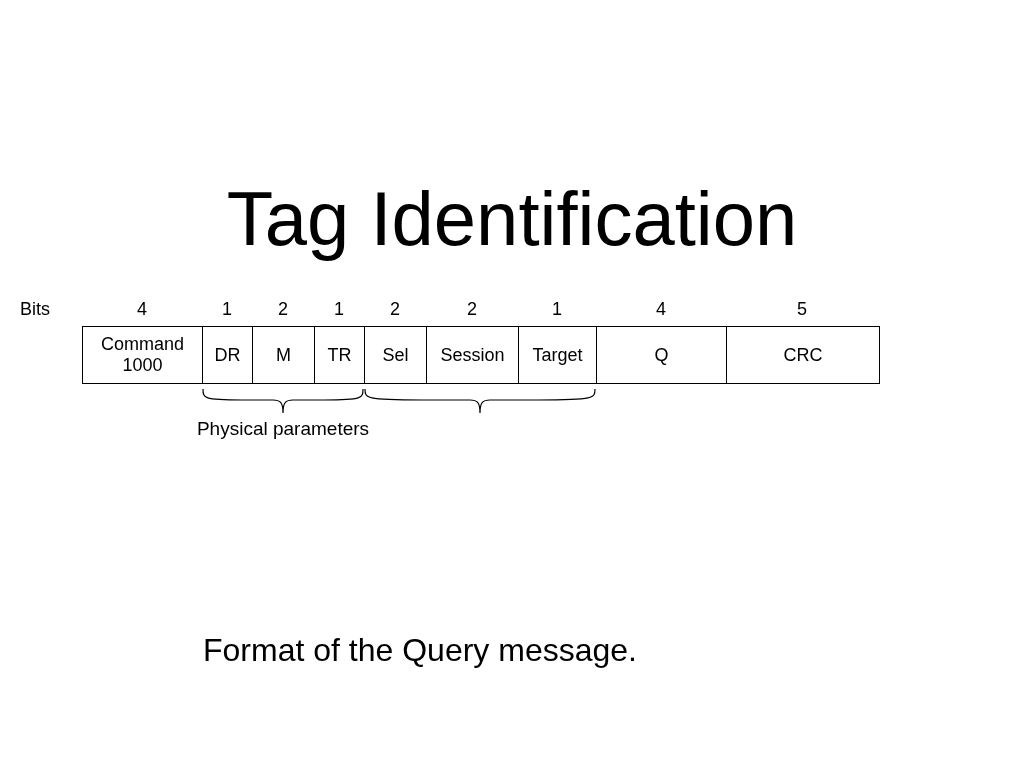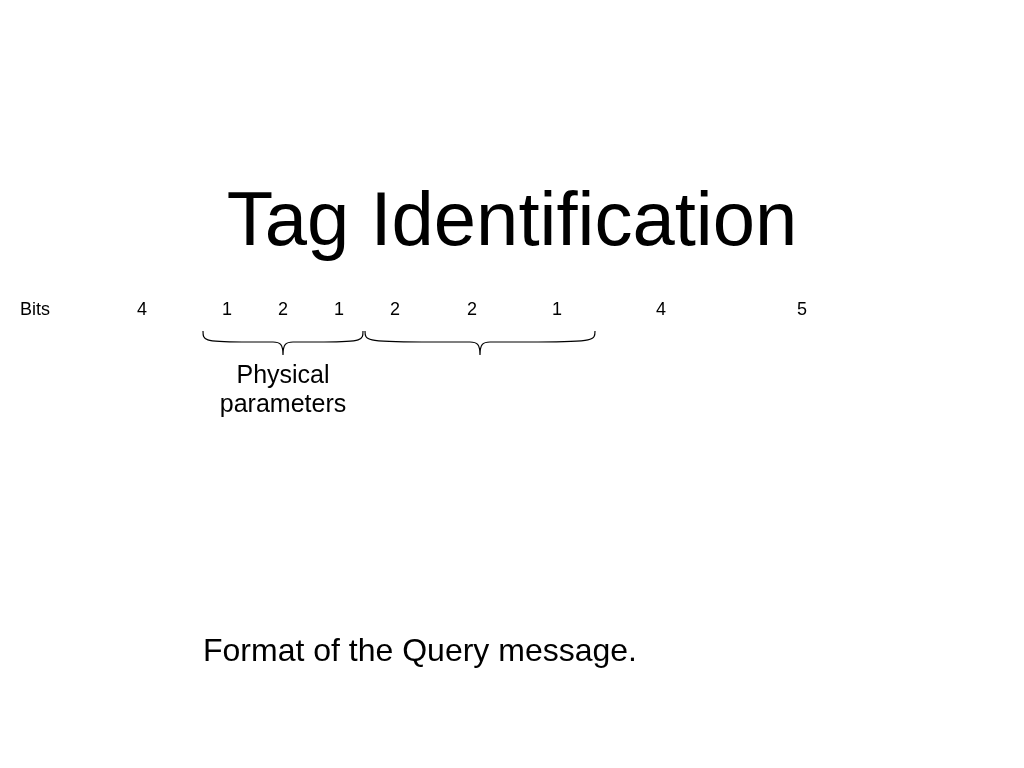--- a/index.html
+++ b/index.html
@@ -105,21 +105,21 @@
     height: 26px;
   }
   .brace svg {
     display: block;
     width: 100%;
     height: 100%;
   }
   .brace-label {
     position: absolute;
     top: 34px;
-    font-size: 25px;
+    font-size: 19px;
     text-align: center;
   }
 </style>
 </head>
 <body>
 
 <div class="slide">
 
   <div class="title">Tag Identification</div>
 
@@ -131,20 +131,35 @@
       <div class="bits-cell w-dr">1</div>
       <div class="bits-cell w-m">2</div>
       <div class="bits-cell w-tr">1</div>
       <div class="bits-cell w-sel">2</div>
       <div class="bits-cell w-sess">2</div>
       <div class="bits-cell w-tgt">1</div>
       <div class="bits-cell w-q">4</div>
       <div class="bits-cell w-crc">5</div>
     </div>
 
+    <div class="row">
+      <div class="spacer-lead"></div>
+      <div class="row field-row" style="flex:0 0 auto;">
+        <div class="field-cell w-cmd">Command
+1000</div>
+        <div class="field-cell w-dr">DR</div>
+        <div class="field-cell w-m">M</div>
+        <div class="field-cell w-tr">TR</div>
+        <div class="field-cell w-sel">Sel</div>
+        <div class="field-cell w-sess">Session</div>
+        <div class="field-cell w-tgt">Target</div>
+        <div class="field-cell w-q">Q</div>
+        <div class="field-cell w-crc">CRC</div>
+      </div>
+    </div>
 
     <div class="brace-row">
 
       <div class="brace" style="left:182px; width:162px;">
         <svg viewBox="0 0 162 26" preserveAspectRatio="none">
           <path d="M1 1 C1 10 1 12 40 12 L71 12 C78 12 81 14 81 25 C81 14 84 12 91 12 L122 12 C161 12 161 10 161 1" fill="none" stroke="#000" stroke-width="1.2"></path>
         </svg>
       </div>
       <div class="brace-label" style="left:152px; width:222px;">Physical parameters</div>
 

